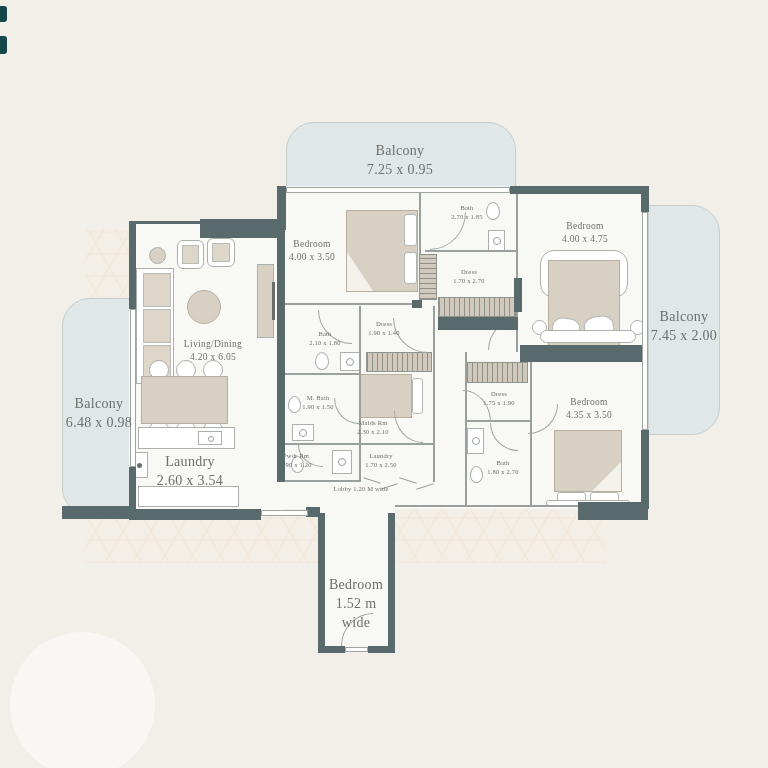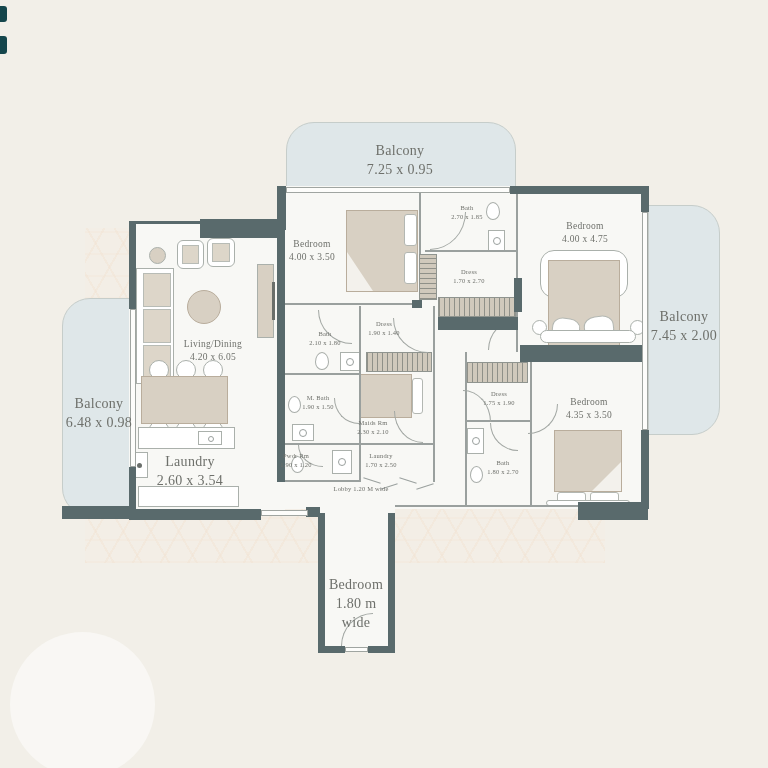--- a/index.html
+++ b/index.html
@@ -276,16 +276,16 @@
   <div class="lbl big" style="left:534px;top:396px;width:110px;">
     <span>Bedroom</span>
     <span>4.35 x 3.50</span>
   </div>
 
   <div class="lbl small" style="left:306px;top:485px;width:110px;">
     <span>Lobby 1.20 M wide</span>
   </div>
   <div class="lbl mid" style="left:321px;top:576px;width:70px;">
     <span>Bedroom</span>
-    <span>1.80 m wide</span>
+    <span>1.52 m wide</span>
   </div>
 
 </div>
 
 </body></html>

